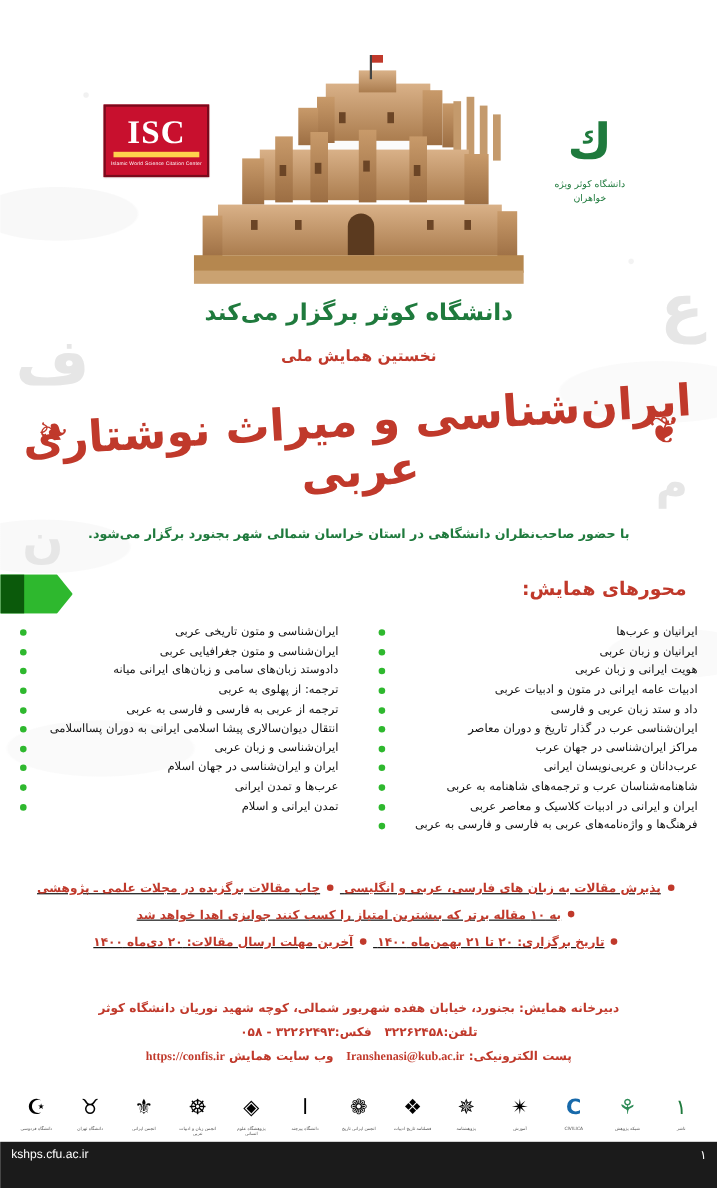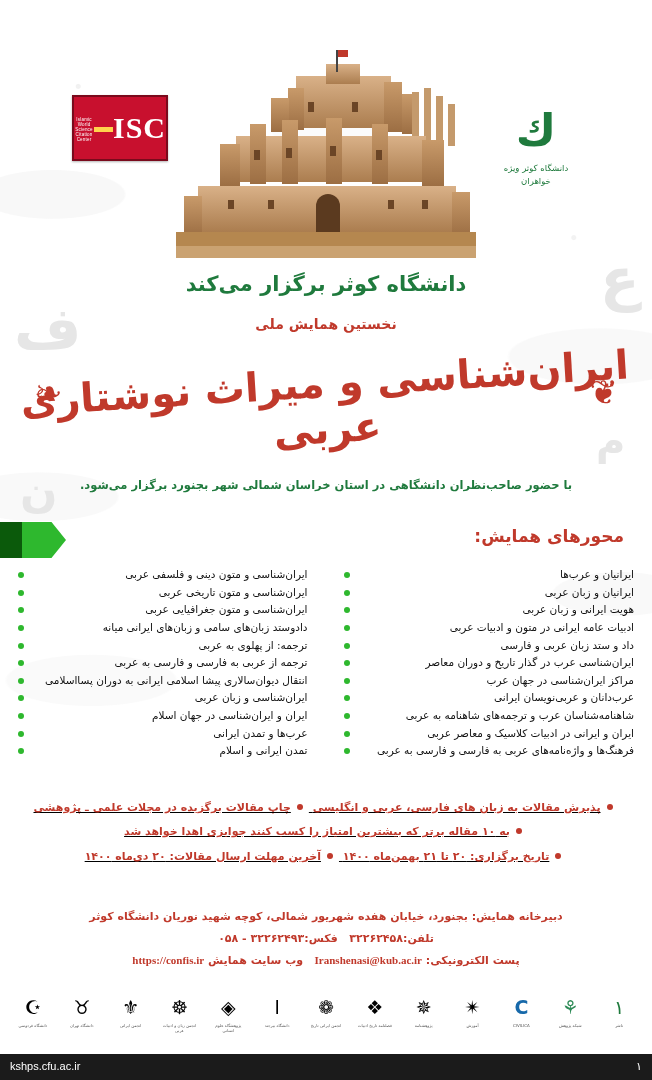--- a/index.html
+++ b/index.html
@@ -36,23 +36,23 @@
     color:#e6e6e6;
     font-size:58px;
     font-weight:bold;
     line-height:1;
     user-select:none;
   }
 
   
   .header{position:absolute;top:0;left:0;right:0;height:280px;}
   .isc-logo{
-    position:absolute;left:72px;top:95px;width:92px;height:62px;
+    position:absolute;left:94px;top:95px;width:92px;height:62px;
     background:#c8102e;border:2px solid #7a0a1c;
-    display:flex;flex-direction:row;align-items:center;justify-content:center;
+    display:flex;flex-direction:column;align-items:center;justify-content:center;
     box-shadow:0 1px 2px rgba(0,0,0,.3);
   }
   .isc-logo .isc-text{
     color:#ffffff;font-size:30px;font-weight:bold;letter-spacing:1px;
     font-family:"Liberation Serif",serif;line-height:1;
   }
   .isc-logo .isc-sub{
     color:#ffffff;font-size:4.5px;margin-top:3px;text-align:center;
     font-family:"Liberation Sans",sans-serif;letter-spacing:.2px;
   }
@@ -156,21 +156,21 @@
     width:40px;height:44px;display:flex;flex-direction:column;
     align-items:center;justify-content:flex-start;
   }
   .sp .glyph{
     width:30px;height:30px;display:flex;align-items:center;justify-content:center;
     font-size:19px;line-height:1;
   }
   .sp .cap{font-size:4px;color:#555;text-align:center;margin-top:2px;line-height:1.2;}
 
   .footerbar{
-    position:absolute;bottom:0;left:0;right:0;height:26px;background:#1b1b1b;
+    position:absolute;bottom:0;left:0;right:0;height:42px;background:#1b1b1b;
   }
   .footerbar .url{
     position:absolute;left:10px;top:6px;color:#ffffff;font-size:11px;
     direction:ltr;font-family:"Liberation Sans",sans-serif;
   }
   .footerbar .pagenum{
     position:absolute;right:10px;top:6px;color:#ffffff;font-size:11px;
   }
 </style>
 </head>
@@ -274,24 +274,20 @@
   <div class="axes-head">
     <div class="green-arrow"></div>
     <div class="label">محورهای همایش:</div>
   </div>
 
   <div class="axes">
 
     <div class="axis-col right">
       <div class="axis-item">
           <span class="bullet"></span>
-          <span class="axis-text">ایران‌شناسی و متون دینی و فلسفی عربی</span>
-        </div>
-      <div class="axis-item">
-          <span class="bullet"></span>
           <span class="axis-text">ایران‌شناسی و متون تاریخی عربی</span>
         </div>
       <div class="axis-item">
           <span class="bullet"></span>
           <span class="axis-text">ایران‌شناسی و متون جغرافیایی عربی</span>
         </div>
       <div class="axis-item">
           <span class="bullet"></span>
           <span class="axis-text">دادوستد زبان‌های سامی و زبان‌های ایرانی میانه</span>
         </div>

